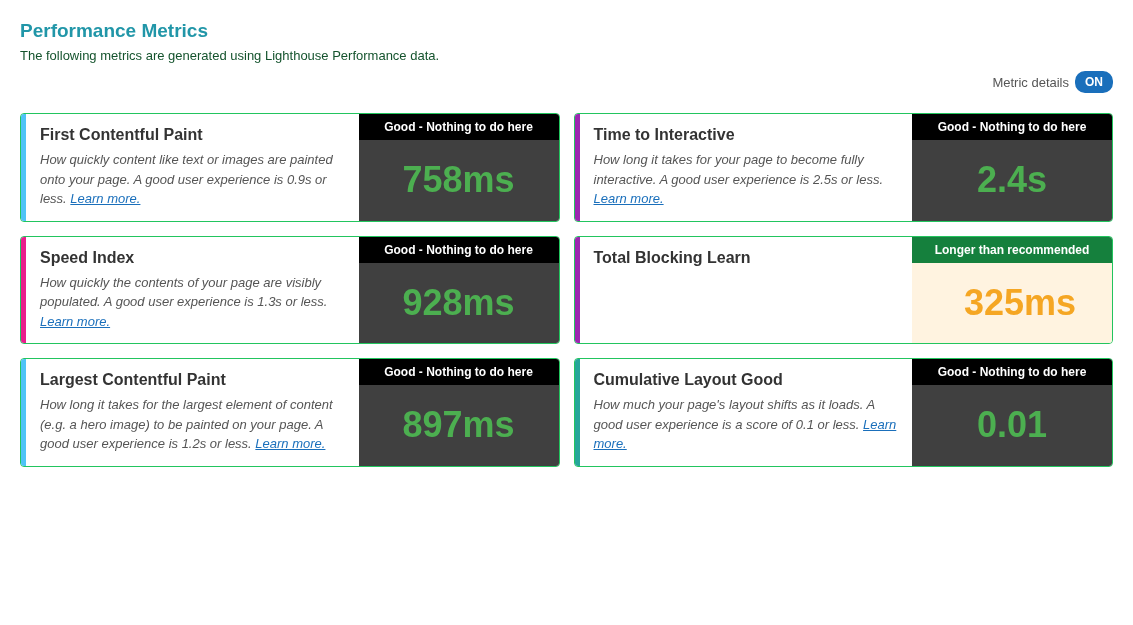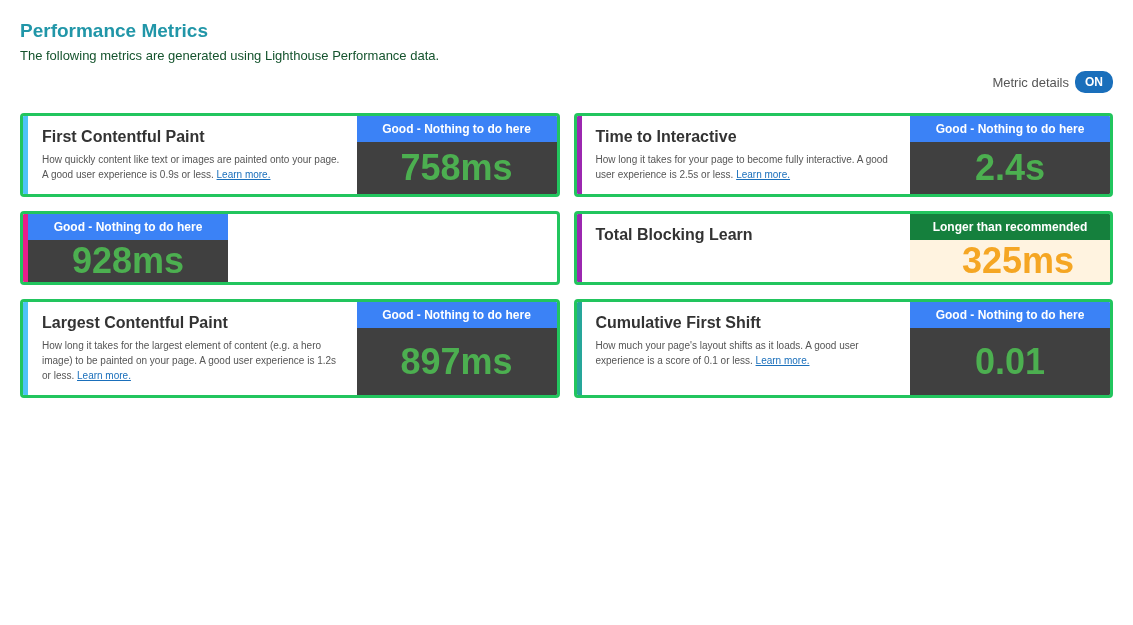--- a/index.html
+++ b/index.html
@@ -41,21 +41,21 @@
       font-weight: bold;
       cursor: pointer;
       border-radius: 10px;
     }
     .metrics-grid {
       display: grid;
       grid-template-columns: 1fr 1fr;
       gap: 14px;
     }
     .metric-card {
-      border: 3px solid #22c55e;
+      border: 1px solid #22c55e;
       border-radius: 4px;
       overflow: hidden;
       display: flex;
       flex-direction: column;
     }
     .metric-card-inner {
       display: flex;
       flex: 1;
     }
     .metric-left-bar {
@@ -71,42 +71,43 @@
       flex: 1;
       padding: 12px 14px;
     }
     .metric-name {
       font-size: 16px;
       font-weight: bold;
       color: #333;
       margin-bottom: 6px;
     }
     .metric-desc {
-      font-size: 10px;
+      font-size: 13px;
       color: #555;
       line-height: 1.5;
+      font-style: italic;
     }
     .metric-desc a {
       color: #1a6fbb;
       text-decoration: underline;
     }
     .metric-value-panel {
       width: 200px;
       flex-shrink: 0;
       display: flex;
       flex-direction: column;
     }
     .metric-status-badge {
       padding: 6px 10px;
       text-align: center;
       font-size: 12px;
       font-weight: bold;
       color: #fff;
     }
-    .badge-green { background: #3b82f6; }
+    .badge-green { background: #000000; }
     .badge-orange { background: #15803d; }
 
     .metric-value-box {
       flex: 1;
       display: flex;
       align-items: center;
       justify-content: center;
       background: #404040;
       font-size: 36px;
       font-weight: bold;
@@ -161,20 +162,27 @@
       <div class="metric-value-panel">
         <div class="metric-status-badge badge-green">Good - Nothing to do here</div>
         <div class="metric-value-box">2.4s</div>
       </div>
     </div>
   </div>
 
   <div class="metric-card">
     <div class="metric-card-inner">
       <div class="metric-left-bar bar-pink"></div>
+      <div class="metric-content">
+        <div class="metric-name">Speed Index</div>
+        <div class="metric-desc">
+          How quickly the contents of your page are visibly populated. A good user experience is 1.3s or less.
+          <a href="#">Learn more.</a>
+        </div>
+      </div>
       <div class="metric-value-panel">
         <div class="metric-status-badge badge-green">Good - Nothing to do here</div>
         <div class="metric-value-box">928ms</div>
       </div>
     </div>
   </div>
 
   <div class="metric-card">
     <div class="metric-card-inner">
       <div class="metric-left-bar bar-purple"></div>
@@ -202,21 +210,21 @@
         <div class="metric-status-badge badge-green">Good - Nothing to do here</div>
         <div class="metric-value-box">897ms</div>
       </div>
     </div>
   </div>
 
   <div class="metric-card">
     <div class="metric-card-inner">
       <div class="metric-left-bar bar-teal"></div>
       <div class="metric-content">
-        <div class="metric-name">Cumulative First Shift</div>
+        <div class="metric-name">Cumulative Layout Good</div>
         <div class="metric-desc">
           How much your page's layout shifts as it loads. A good user experience is a score of 0.1 or less.
           <a href="#">Learn more.</a>
         </div>
       </div>
       <div class="metric-value-panel">
         <div class="metric-status-badge badge-green">Good - Nothing to do here</div>
         <div class="metric-value-box">0.01</div>
       </div>
     </div>

